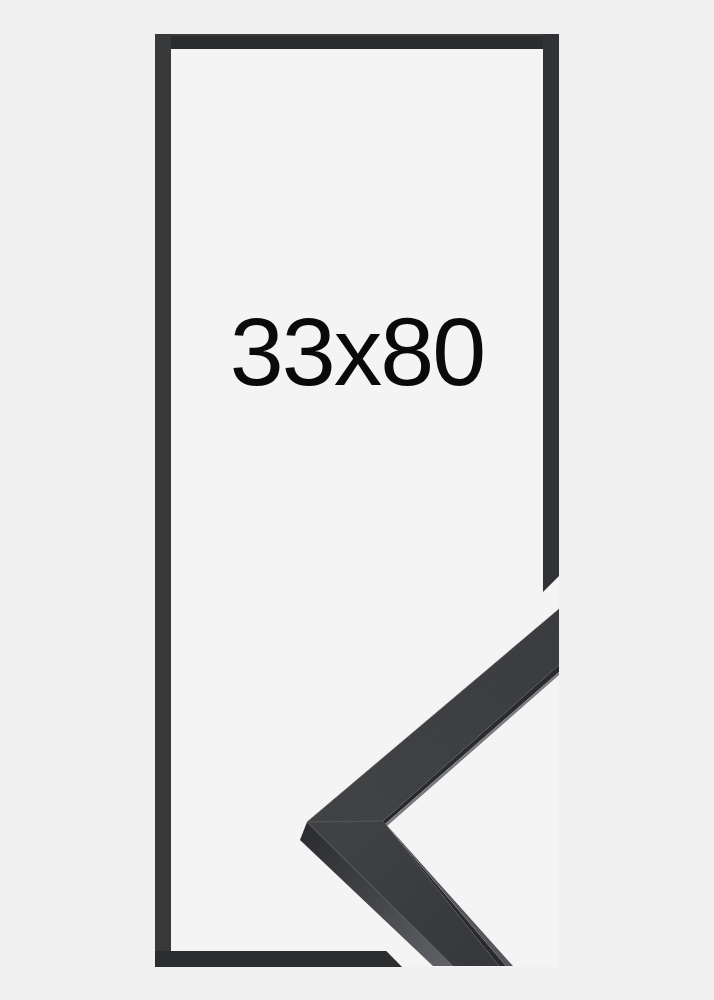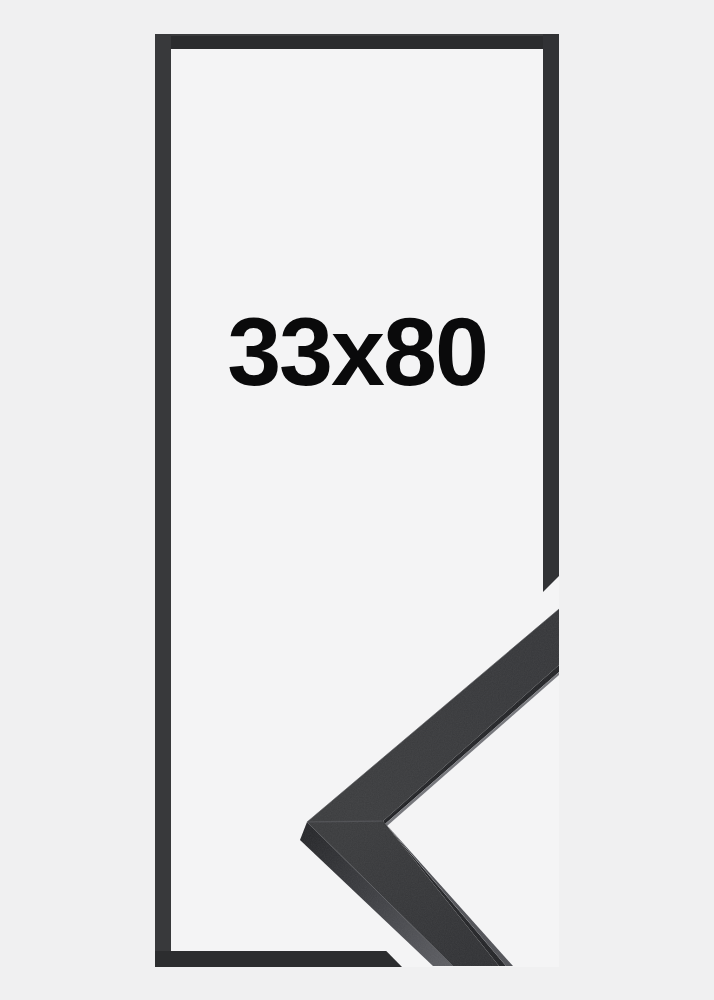--- a/index.html
+++ b/index.html
@@ -36,21 +36,21 @@
   .bar-right  { top: 0; bottom: 0; right: 0;  width: 16px;  background: var(--frame-border-right, #313235); }
   .size-label {
     position: absolute;
     left: 0;
     right: 0;
     top: 268px;
     height: 100px;
     line-height: 100px;
     text-align: center;
     font-size: 97px;
-    font-weight: 700;
+    font-weight: 400;
     letter-spacing: -2px;
     color: var(--label-text, #0a0a0b);
     user-select: none;
   }
   svg.corner-photo {
     position: absolute;
     inset: 0;
     display: block;
   }
 </style>

